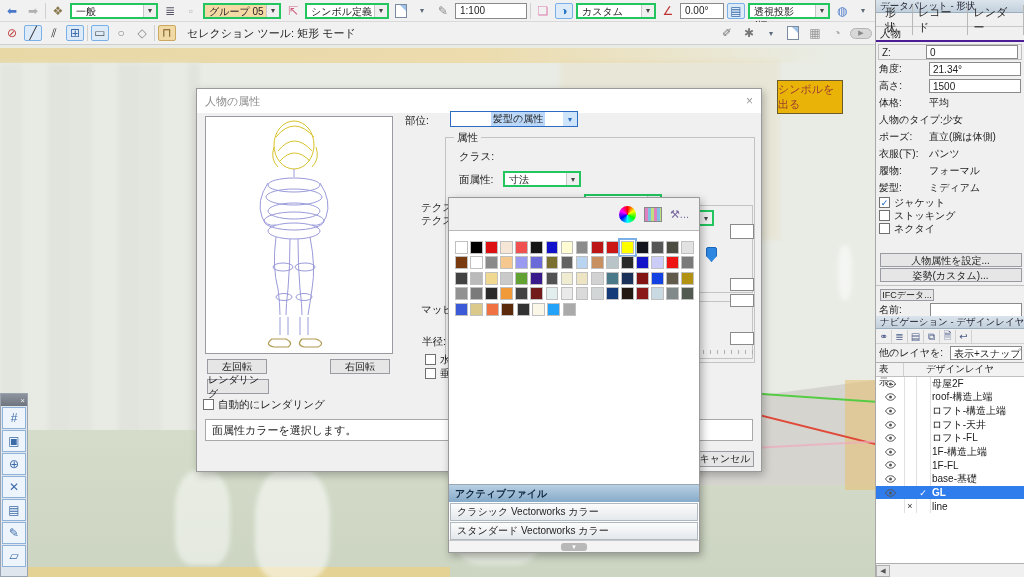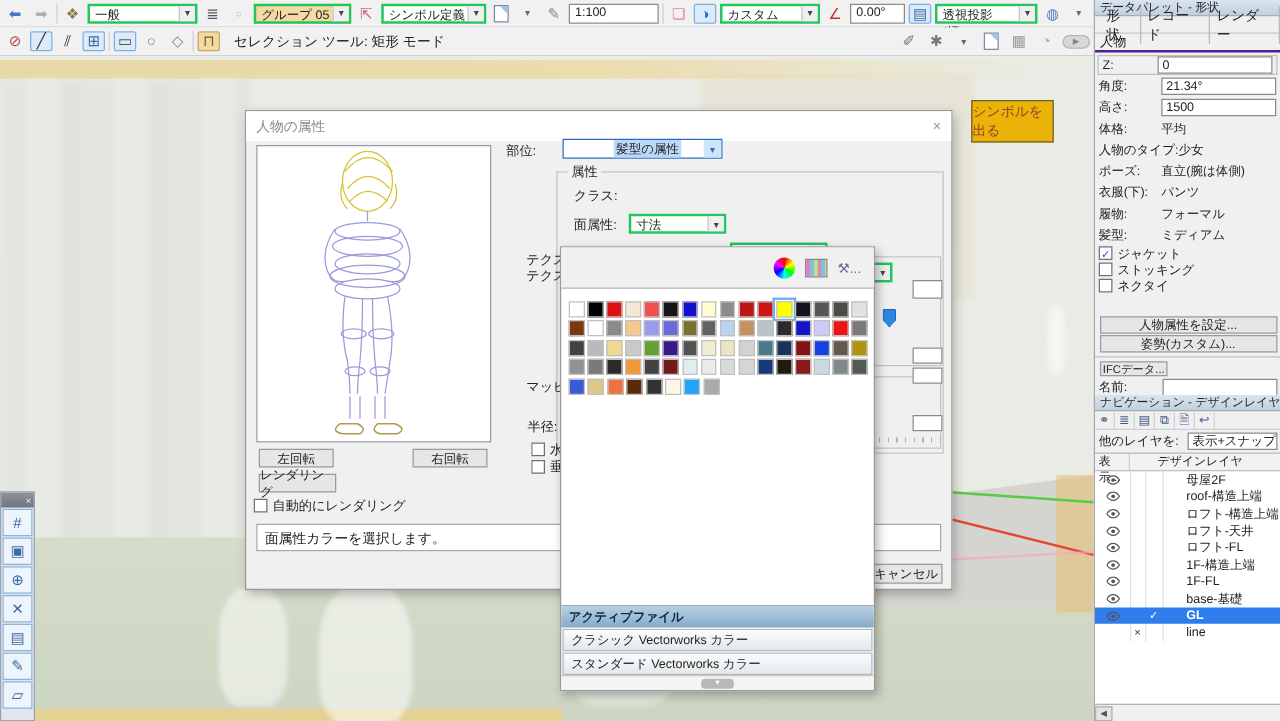--- a/index.html
+++ b/index.html
@@ -113,21 +113,21 @@
   #layer-table { position:absolute; left:0; top:362px; width:149px; bottom:14px; background:#fff;
     border-top:1px solid #b0b0b0; overflow:hidden; }
   #layer-hdr { height:14px; background:#f2f2f2; border-bottom:1px solid #c0c0c0; display:flex;
     font-size:9.5px; }
   #layer-hdr span:first-child { width:28px; padding-left:3px; border-right:1px solid #d0d0d0; }
   #layer-hdr span:last-child { padding-left:22px; }
   .lrow { height:13.6px; display:flex; align-items:center; position:relative; }
   .lrow .c-eye { width:28px; display:flex; justify-content:center; }
   .lrow .c-x { width:12px; text-align:center; color:#333; font-size:9px; }
   .lrow .c-chk { width:14px; text-align:center; color:#103a8a; font-size:9px; }
-  .lrow .c-name { padding-left:19px; white-space:nowrap; }
+  .lrow .c-name { padding-left:2px; white-space:nowrap; }
   .lrow.sel { background:#2f7ced; color:#fff; }
   .lrow.sel .c-chk { color:#fff; }
   .gridline { position:absolute; top:0; bottom:0; width:1px; background:#e0e0e0; }
   #sb-scroll { position:absolute; left:0; bottom:0; width:149px; height:14px; background:#f0f0f0;
     border-top:1px solid #b0b0b0; display:flex; align-items:center; }
   #sb-scroll .arrow { width:14px; height:12px; background:#e4e4e4; border:1px solid #b0b0b0;
     font-size:7px; display:flex; align-items:center; justify-content:center; color:#555; }
 </style>
 </head>
 <body>

